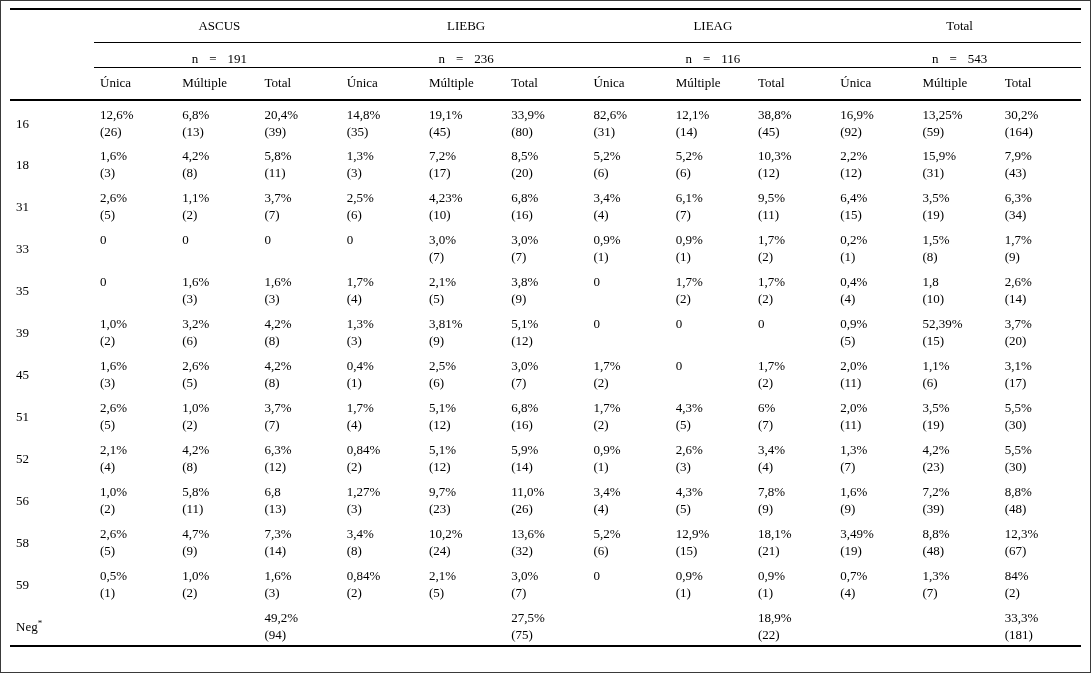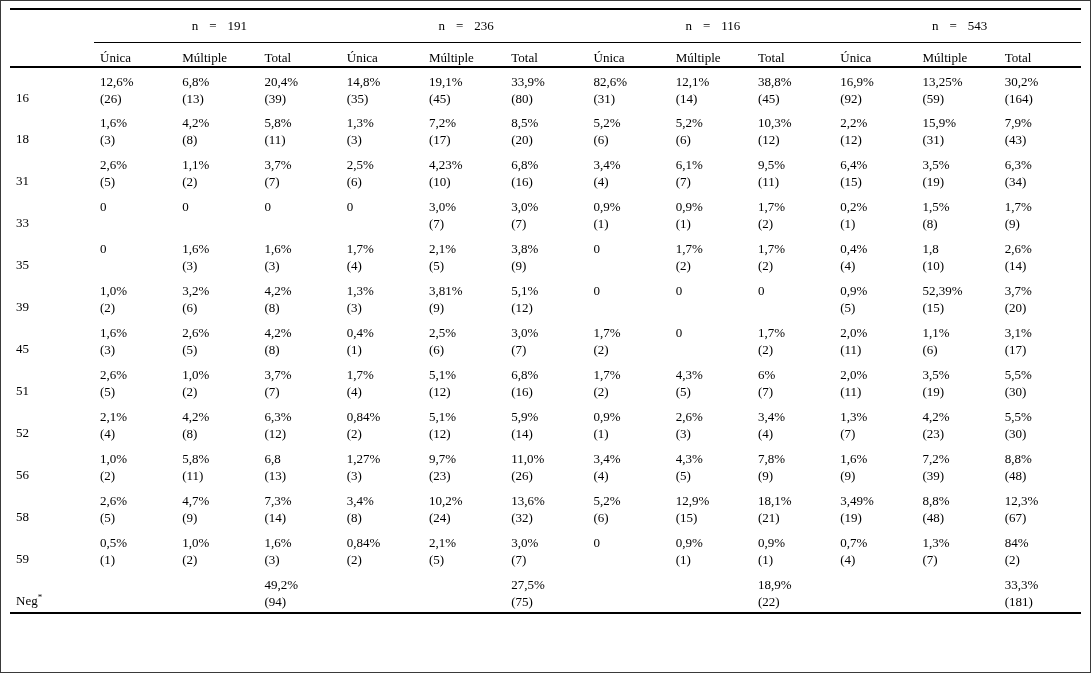--- a/index.html
+++ b/index.html
@@ -48,33 +48,33 @@
     padding-bottom: 8px;
   }
   th.corner-plain {
     border-bottom: none;
   }
   
   th.n-th {
     text-align: center;
     border-bottom: 1px solid #000;
     padding-top: 7px;
-    padding-bottom: 8px;
   }
   th.n-th .eq { margin: 0 11px; }
   
   th.sub-th {
     border-bottom: 2px solid #000;
     padding-top: 6px;
+    padding-bottom: 8px;
   }
   
   tbody th.row-label {
     height: 42px;
     box-sizing: border-box;
-    padding-top: 21px;
+    padding-top: 14px;
   }
   tbody td.data-cell {
     height: 42px;
     box-sizing: border-box;
     padding-top: 5px;
   }
   tbody th.row-label sup {
     font-size: 9px;
     line-height: 0;
   }
@@ -94,20 +94,27 @@
         <col>
         <col>
         <col>
         <col>
         <col>
         <col>
         <col>
         <col>
       </colgroup>
     <thead id="thead">
+        <tr>
+          <th class="corner-plain"></th>
+          <th class="group-th" colspan="3">ASCUS</th>
+          <th class="group-th" colspan="3">LIEBG</th>
+          <th class="group-th" colspan="3">LIEAG</th>
+          <th class="group-th" colspan="3">Total</th>
+        </tr>
         <tr>
           <th class="corner-plain"></th>
           <th class="n-th" colspan="3"><span>n</span><span class="eq">=</span><span>191</span></th>
           <th class="n-th" colspan="3"><span>n</span><span class="eq">=</span><span>236</span></th>
           <th class="n-th" colspan="3"><span>n</span><span class="eq">=</span><span>116</span></th>
           <th class="n-th" colspan="3"><span>n</span><span class="eq">=</span><span>543</span></th>
         </tr>
         <tr>
           <th class="sub-th"></th>
           <th class="sub-th">Única</th>

